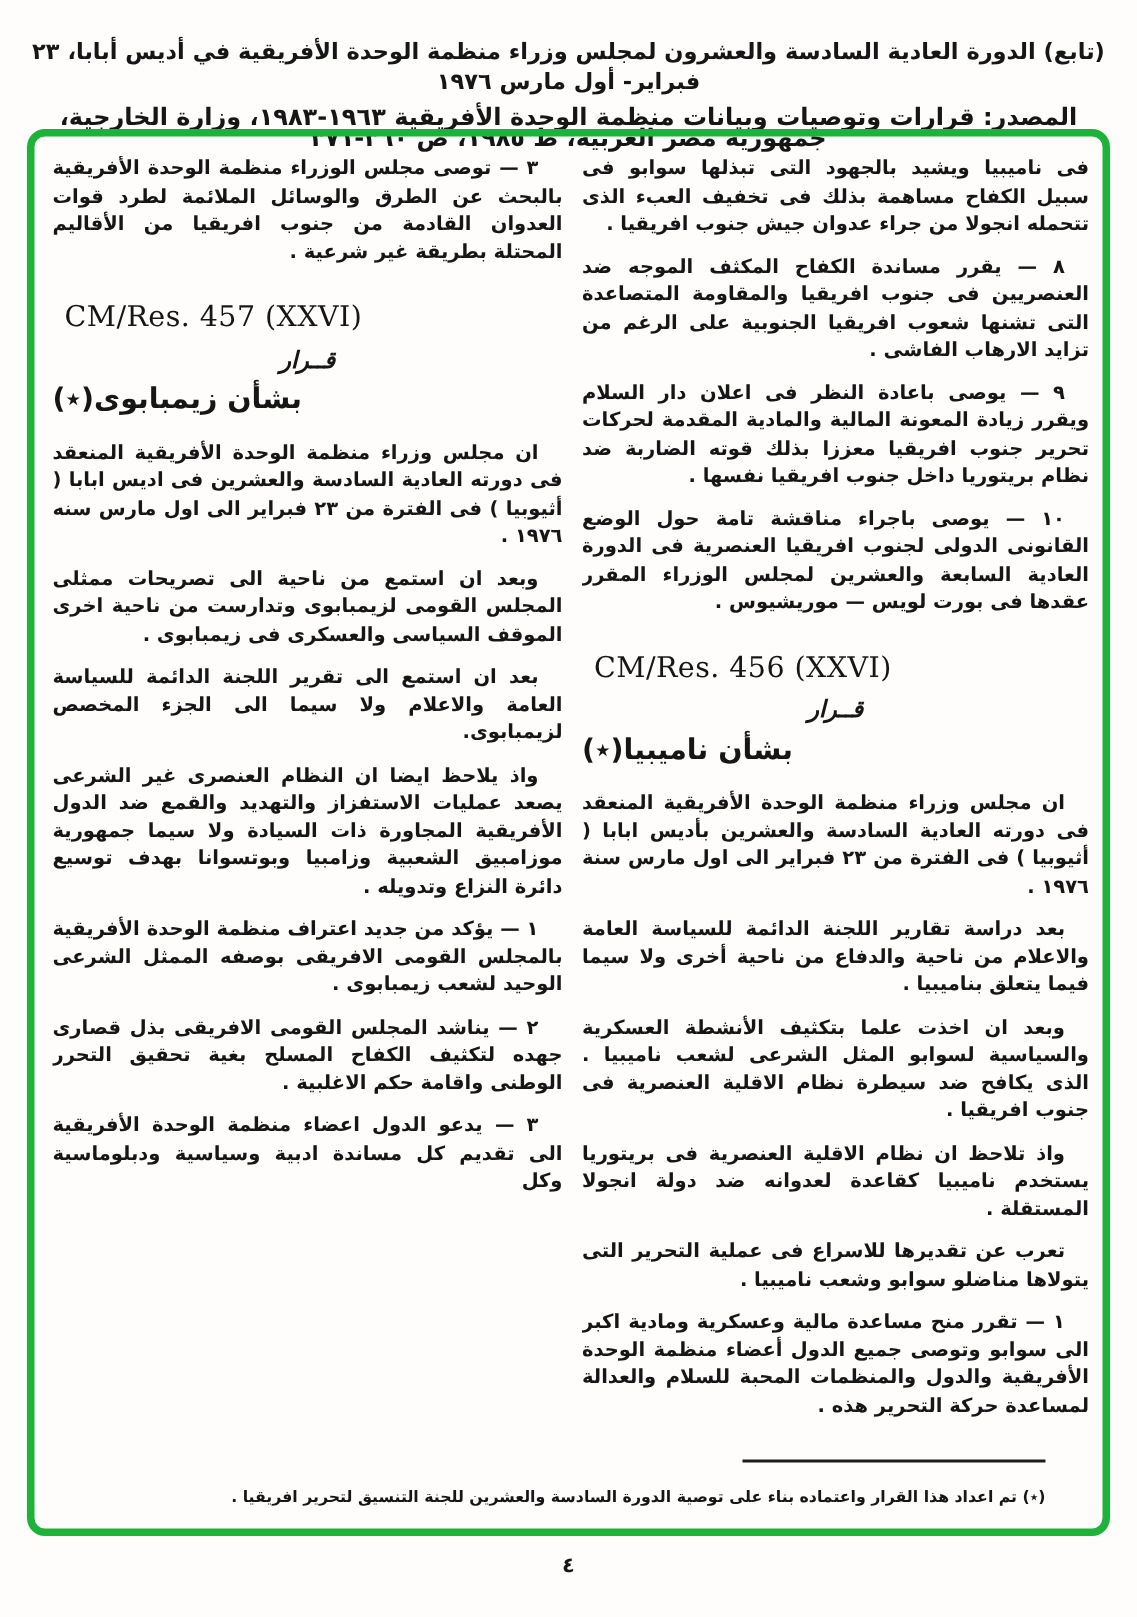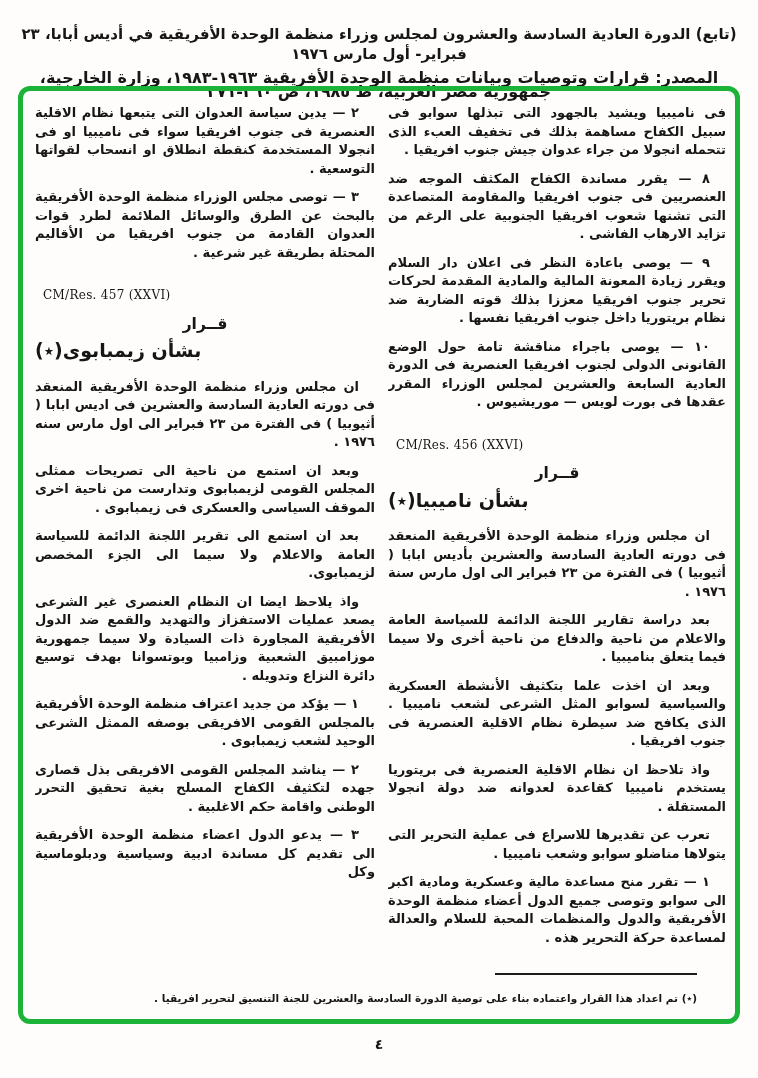--- a/index.html
+++ b/index.html
@@ -28,24 +28,24 @@
   }
   .col-right { right: 9px;  width: 338px; }
   .col-left  { left: 12px;  width: 340px; }
 
   .block { margin: 0 0 10px; }
   .block-body { text-indent: 16px; }
   .block-body_flush { text-indent: 0; }
   .block-ref {
     direction: ltr; text-align: left; text-indent: 0;
     font-family: "DejaVu Serif", serif; font-weight: 400;
-    font-size: 12px; letter-spacing: 0.3px;
+    font-size: 19px; letter-spacing: 0.3px;
     margin: 24px 0 10px; padding-left: 8px;
   }
-  .block-title    { text-align: center; text-indent: 0; font-size: 15.5px; margin: 8px 0 8px; }
+  .block-title    { text-align: center; text-indent: 0; font-size: 15.5px; margin: 8px 0 8px; font-style: italic; }
   .block-subtitle { text-align: left; text-indent: 0; font-size: 19px; margin: 0 0 18px; }
 
   .foot-rule { position: absolute; right: 38px; bottom: 44px; width: 202px; border-top: 2px solid #1c1c1c; }
   .footnote {
     position: absolute; right: 38px; left: 20px; bottom: 14px;
     direction: rtl; text-align: right;
     font-size: 10.5px; font-weight: 700; line-height: 14px;
   }
 
   .page-num { position: absolute; left: 0; right: 0; top: 1036px; text-align: center; font-size: 14px; font-weight: 700; }
@@ -70,21 +70,20 @@
         <div class="block block-title">قــرار</div>
         <div class="block block-subtitle">بشأن ناميبيا(٭)</div>
         <div class="block block-body">ان مجلس وزراء منظمة الوحدة الأفريقية المنعقد فى دورته العادية السادسة والعشرين بأديس ابابا ( أثيوبيا ) فى الفترة من ٢٣ فبراير الى اول مارس سنة ١٩٧٦ .</div>
         <div class="block block-body">بعد دراسة تقارير اللجنة الدائمة للسياسة العامة والاعلام من ناحية والدفاع من ناحية أخرى ولا سيما فيما يتعلق بناميبيا .</div>
         <div class="block block-body">وبعد ان اخذت علما بتكثيف الأنشطة العسكرية والسياسية لسوابو المثل الشرعى لشعب ناميبيا . الذى يكافح ضد سيطرة نظام الاقلية العنصرية فى جنوب افريقيا .</div>
         <div class="block block-body">واذ تلاحظ ان نظام الاقلية العنصرية فى بريتوريا يستخدم ناميبيا كقاعدة لعدوانه ضد دولة انجولا المستقلة .</div>
         <div class="block block-body">تعرب عن تقديرها للاسراع فى عملية التحرير التى يتولاها مناضلو سوابو وشعب ناميبيا .</div>
         <div class="block block-body">١ — تقرر منح مساعدة مالية وعسكرية ومادية اكبر الى سوابو وتوصى جميع الدول أعضاء منظمة الوحدة الأفريقية والدول والمنظمات المحبة للسلام والعدالة لمساعدة حركة التحرير هذه .</div>
       </div>
     <div class="col col-left">
-        <div class="block block-body">٢ — يدين سياسة العدوان التى يتبعها نظام الاقلية العنصرية فى جنوب افريقيا سواء فى ناميبيا او فى انجولا المستخدمة كنقطة انطلاق او انسحاب لقواتها التوسعية .</div>
         <div class="block block-body">٣ — توصى مجلس الوزراء منظمة الوحدة الأفريقية بالبحث عن الطرق والوسائل الملائمة لطرد قوات العدوان القادمة من جنوب افريقيا من الأقاليم المحتلة بطريقة غير شرعية .</div>
         <div class="block block-ref">CM/Res. 457 (XXVI)</div>
         <div class="block block-title">قــرار</div>
         <div class="block block-subtitle">بشأن زيمبابوى(٭)</div>
         <div class="block block-body">ان مجلس وزراء منظمة الوحدة الأفريقية المنعقد فى دورته العادية السادسة والعشرين فى اديس ابابا ( أثيوبيا ) فى الفترة من ٢٣ فبراير الى اول مارس سنه ١٩٧٦ .</div>
         <div class="block block-body">وبعد ان استمع من ناحية الى تصريحات ممثلى المجلس القومى لزيمبابوى وتدارست من ناحية اخرى الموقف السياسى والعسكرى فى زيمبابوى .</div>
         <div class="block block-body">بعد ان استمع الى تقرير اللجنة الدائمة للسياسة العامة والاعلام ولا سيما الى الجزء المخصص لزيمبابوى.</div>
         <div class="block block-body">واذ يلاحظ ايضا ان النظام العنصرى غير الشرعى يصعد عمليات الاستفزاز والتهديد والقمع ضد الدول الأفريقية المجاورة ذات السيادة ولا سيما جمهورية موزامبيق الشعبية وزامبيا وبوتسوانا بهدف توسيع دائرة النزاع وتدويله .</div>
         <div class="block block-body">١ — يؤكد من جديد اعتراف منظمة الوحدة الأفريقية بالمجلس القومى الافريقى بوصفه الممثل الشرعى الوحيد لشعب زيمبابوى .</div>
         <div class="block block-body">٢ — يناشد المجلس القومى الافريقى بذل قصارى جهده لتكثيف الكفاح المسلح بغية تحقيق التحرر الوطنى واقامة حكم الاغلبية .</div>

